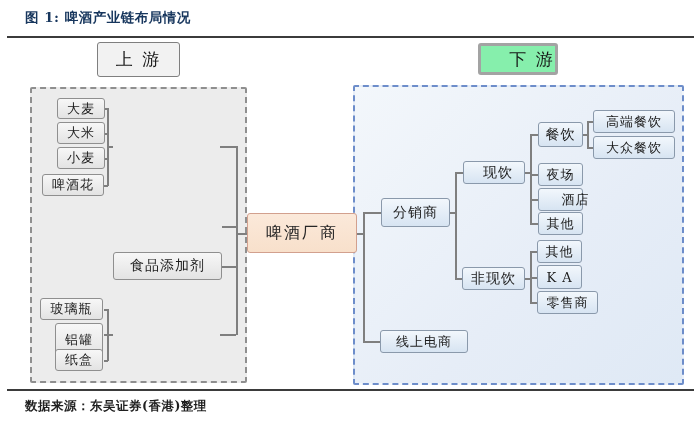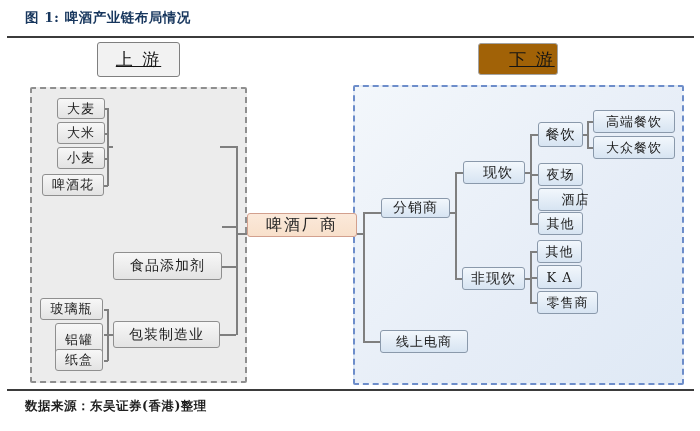--- a/index.html
+++ b/index.html
@@ -30,24 +30,24 @@
   }
   .box{
     position:absolute;z-index:2;display:flex;align-items:center;justify-content:center;
     box-sizing:border-box;border-radius:3px;color:#1c1c1c;letter-spacing:1px;
     white-space:nowrap;font-size:13px;
   }
   .gray{background:linear-gradient(180deg,#f7f7f7 0%,#e3e3e3 100%);border:1px solid #8f8f8f;}
   .blue{background:linear-gradient(180deg,#f2f7fc 0%,#d7e4f2 100%);border:1px solid #8a99ab;}
   .seclabel{
     position:absolute;z-index:2;display:flex;align-items:center;justify-content:center;
-    box-sizing:border-box;border-radius:3px;font-size:17px;letter-spacing:2px;color:#141414;text-decoration:underline;
+    box-sizing:border-box;border-radius:3px;font-size:17px;letter-spacing:2px;color:#141414;
   }
   .seclabel.up{background:#f2f2f2;border:1px solid #7f7f7f;}
-  .seclabel.down{background:#a16207;border:1px solid #a3a3a3;padding-left:28px;}
+  .seclabel.down{background:#86efac;border:3px solid #a3a3a3;padding-left:28px;}
   .beer{
     position:absolute;z-index:3;display:flex;align-items:center;justify-content:center;
     box-sizing:border-box;border-radius:3px;font-size:16px;letter-spacing:2px;color:#262626;
     background:linear-gradient(180deg,#fbe9da 0%,#f8e0cb 100%);border:1.5px solid #d2a08e;
   }
   .mid{font-size:14px;}
   .ln{position:absolute;z-index:1;background:#7f7f7f;}
   .ln.h{height:1.5px;}
   .ln.v{width:1.5px;}
 </style>
@@ -116,25 +116,24 @@
   <div class="box gray" style="left:57px;top:98px;width:48px;height:21px;">大麦</div>
   <div class="box gray" style="left:57px;top:122px;width:48px;height:22px;">大米</div>
   <div class="box gray" style="left:57px;top:147px;width:48px;height:22px;">小麦</div>
   <div class="box gray" style="left:42px;top:174px;width:62px;height:22px;">啤酒花</div>
 
   <div class="box gray mid" style="left:113px;top:252px;width:109px;height:28px;">食品添加剂</div>
 
   <div class="box gray" style="left:40px;top:298px;width:63px;height:22px;">玻璃瓶</div>
   <div class="box gray" style="left:55px;top:323px;width:48px;height:34px;">铝罐</div>
   <div class="box gray" style="left:55px;top:349px;width:48px;height:22px;">纸盒</div>
-  <div class="box gray mid" style="left:113px;top:321px;width:107px;height:27px;">包装制造业</div>
 
-  <div class="beer" style="left:247px;top:213px;width:110px;height:24px;">啤酒厂商</div>
+  <div class="beer" style="left:247px;top:213px;width:110px;height:40px;">啤酒厂商</div>
 
-  <div class="box blue mid" style="left:381px;top:198px;width:69px;height:20px;">分销商</div>
+  <div class="box blue mid" style="left:381px;top:198px;width:69px;height:29px;">分销商</div>
   <div class="box blue" style="left:380px;top:330px;width:88px;height:23px;">线上电商</div>
 
   <div class="box blue mid" style="left:463px;top:161px;width:62px;height:23px;padding-left:8px;">现饮</div>
   <div class="box blue mid" style="left:462px;top:267px;width:63px;height:23px;">非现饮</div>
 
   <div class="box blue mid" style="left:538px;top:122px;width:45px;height:25px;">餐饮</div>
   <div class="box blue" style="left:538px;top:163px;width:45px;height:23px;">夜场</div>
   <div class="box blue" style="left:538px;top:188px;width:45px;height:23px;padding-left:30px;">酒店</div>
   <div class="box blue" style="left:538px;top:212px;width:45px;height:23px;">其他</div>
 

